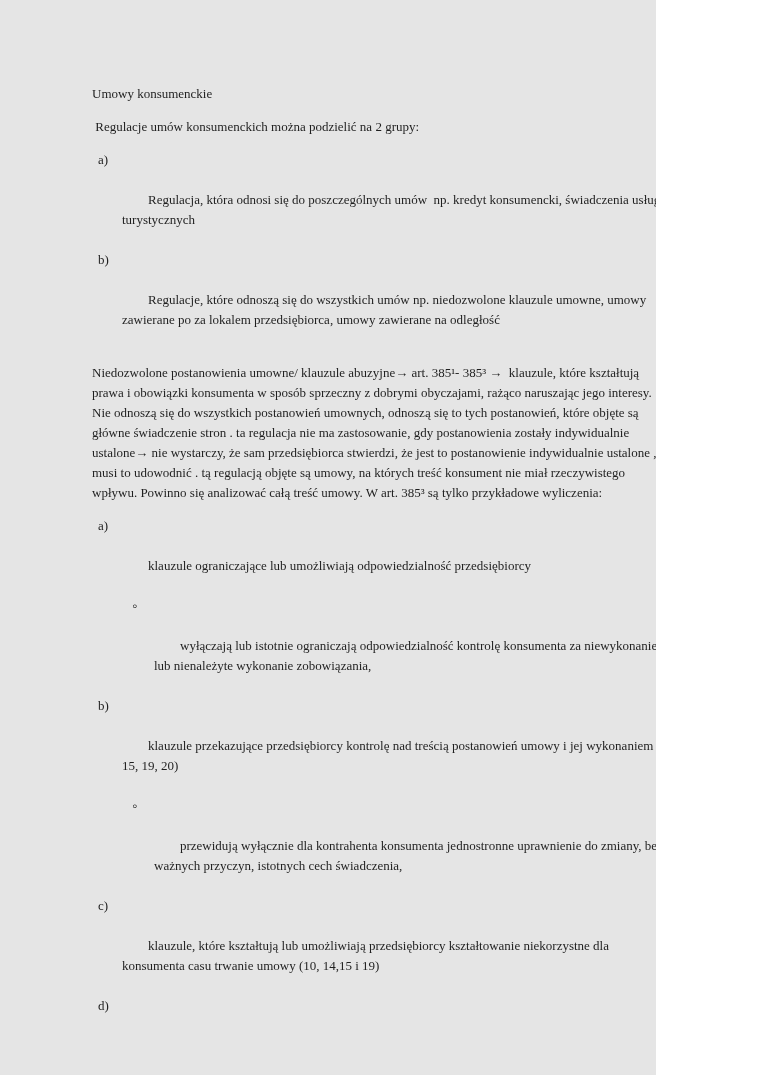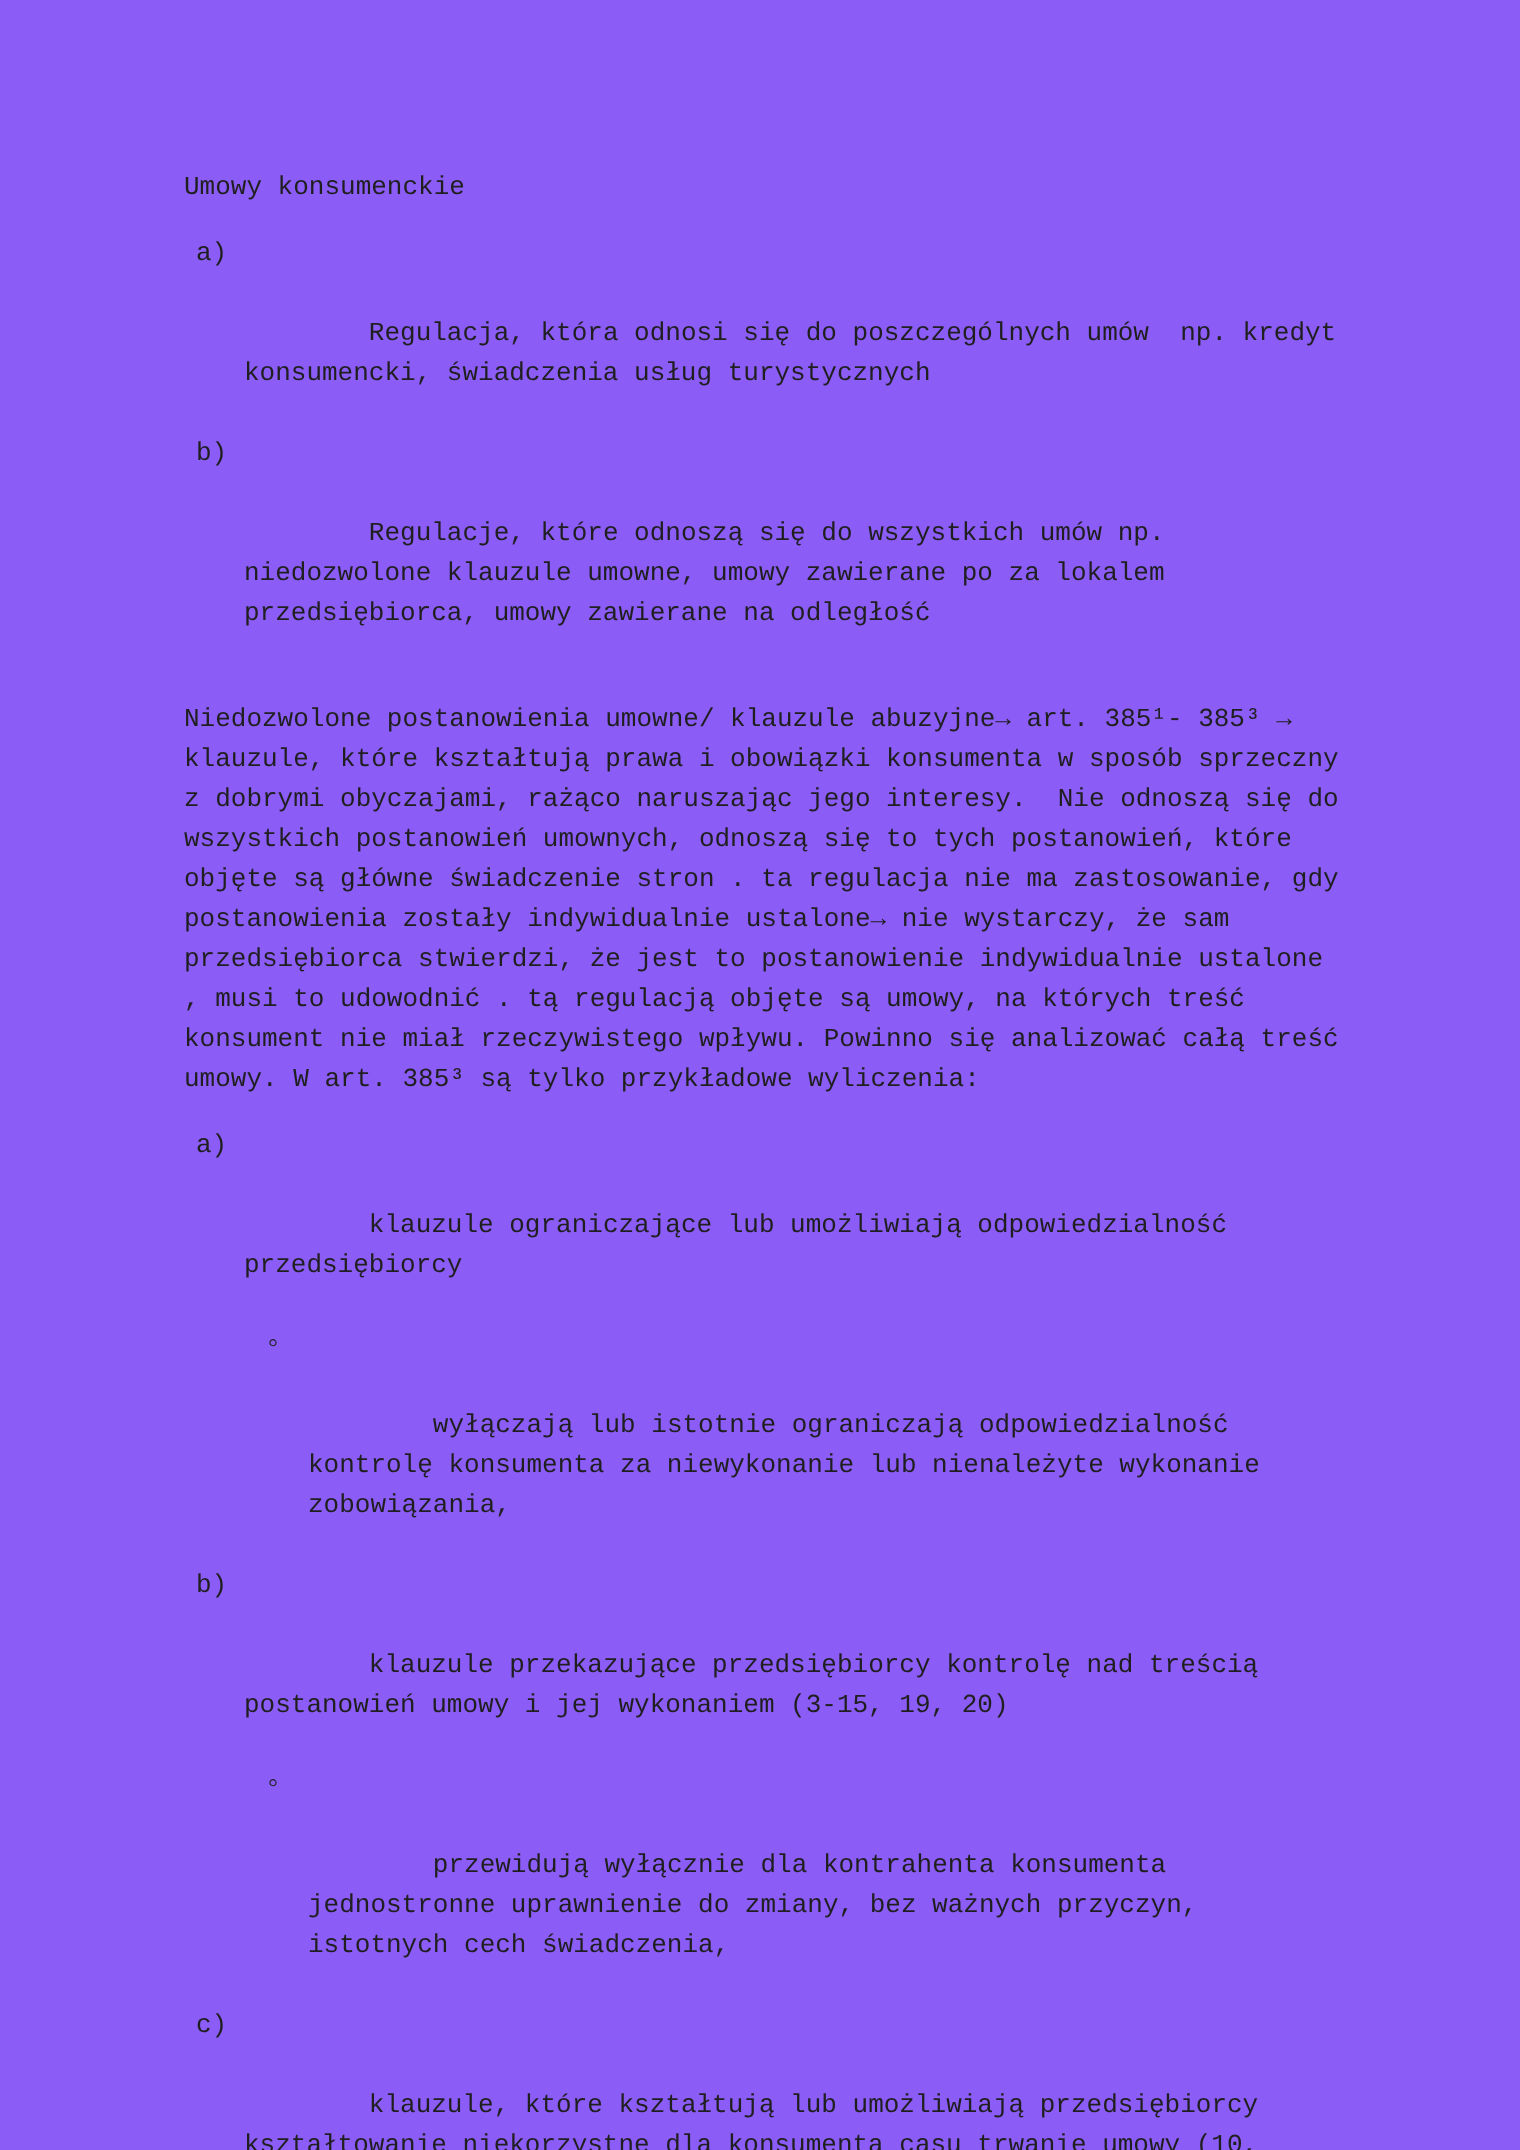--- a/index.html
+++ b/index.html
@@ -2,25 +2,25 @@
 <html lang="pl"><head>
 <meta charset="utf-8">
 <style>
   html, body {
     margin: 0;
     padding: 0;
     background: #ffffff;
   }
   .page {
     position: relative;
-    width: 760px;
+    width: 656px;
     height: 1075px;
-    background: #8b5cf6;
+    background: #e5e5e5;
     overflow: hidden;
-    font-family: Liberation Mono, monospace;
+    font-family: Liberation Serif, serif;
     font-size: 13px;
     line-height: 20px;
     color: #1f1f1f;
   }
   .content {
     position: absolute;
     left: 92px;
     top: 84px;
     width: 580px;
   }
@@ -60,20 +60,21 @@
 </style>
 </head>
 <body>
 
 <div class="page">
   <div class="content">
 
     <p class="title">Umowy konsumenckie</p>
 
 
+    <p class="para"> Regulacje umów konsumenckich można podzielić na 2 grupy:</p>
 
     <div class="doc-list">
       <div class="li li-l1">
         <span class="marker">a)</span>
         <span>Regulacja, która odnosi się do poszczególnych umów  np. kredyt konsumencki, świadczenia usług turystycznych</span>
       </div>
       <div class="li li-l1">
         <span class="marker">b)</span>
         <span>Regulacje, które odnoszą się do wszystkich umów np. niedozwolone klauzule umowne, umowy zawierane po za lokalem przedsiębiorca, umowy zawierane na odległość</span>
       </div>

